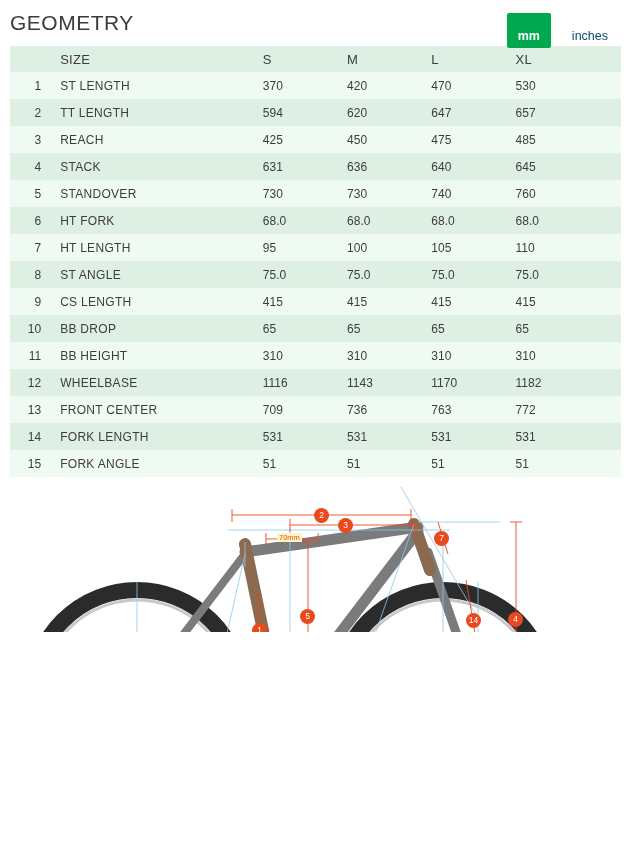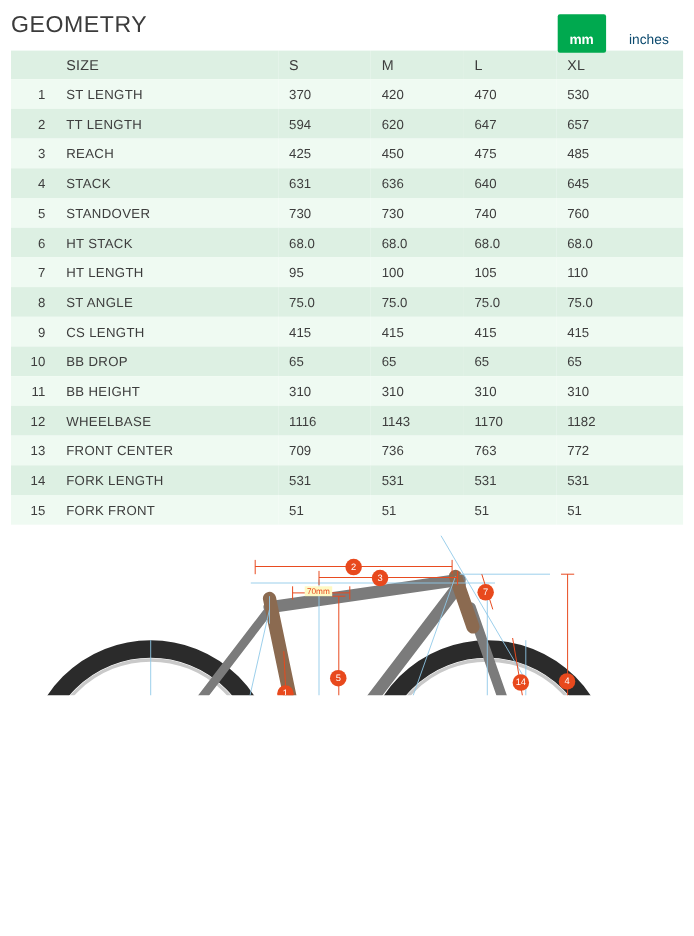--- a/index.html
+++ b/index.html
@@ -177,21 +177,21 @@
         <tr class="row-plain">
           <td class="col-num">5</td>
           <td class="col-size label-cell">STANDOVER</td>
           <td class="col-val">730</td>
           <td class="col-val">730</td>
           <td class="col-val">740</td>
           <td class="col-val-last">760</td>
         </tr>
         <tr class="row-alt">
           <td class="col-num">6</td>
-          <td class="col-size label-cell">HT STACK</td>
+          <td class="col-size label-cell">HT FORK</td>
           <td class="col-val">68.0</td>
           <td class="col-val">68.0</td>
           <td class="col-val">68.0</td>
           <td class="col-val-last">68.0</td>
         </tr>
         <tr class="row-plain">
           <td class="col-num">7</td>
           <td class="col-size label-cell">HT LENGTH</td>
           <td class="col-val">95</td>
           <td class="col-val">100</td>
@@ -249,21 +249,21 @@
         <tr class="row-alt">
           <td class="col-num">14</td>
           <td class="col-size label-cell">FORK LENGTH</td>
           <td class="col-val">531</td>
           <td class="col-val">531</td>
           <td class="col-val">531</td>
           <td class="col-val-last">531</td>
         </tr>
         <tr class="row-plain">
           <td class="col-num">15</td>
-          <td class="col-size label-cell">FORK FRONT</td>
+          <td class="col-size label-cell">FORK ANGLE</td>
           <td class="col-val">51</td>
           <td class="col-val">51</td>
           <td class="col-val">51</td>
           <td class="col-val-last">51</td>
         </tr>
       </tbody>
     </table>
   </div>
 
   <div class="diagram">

